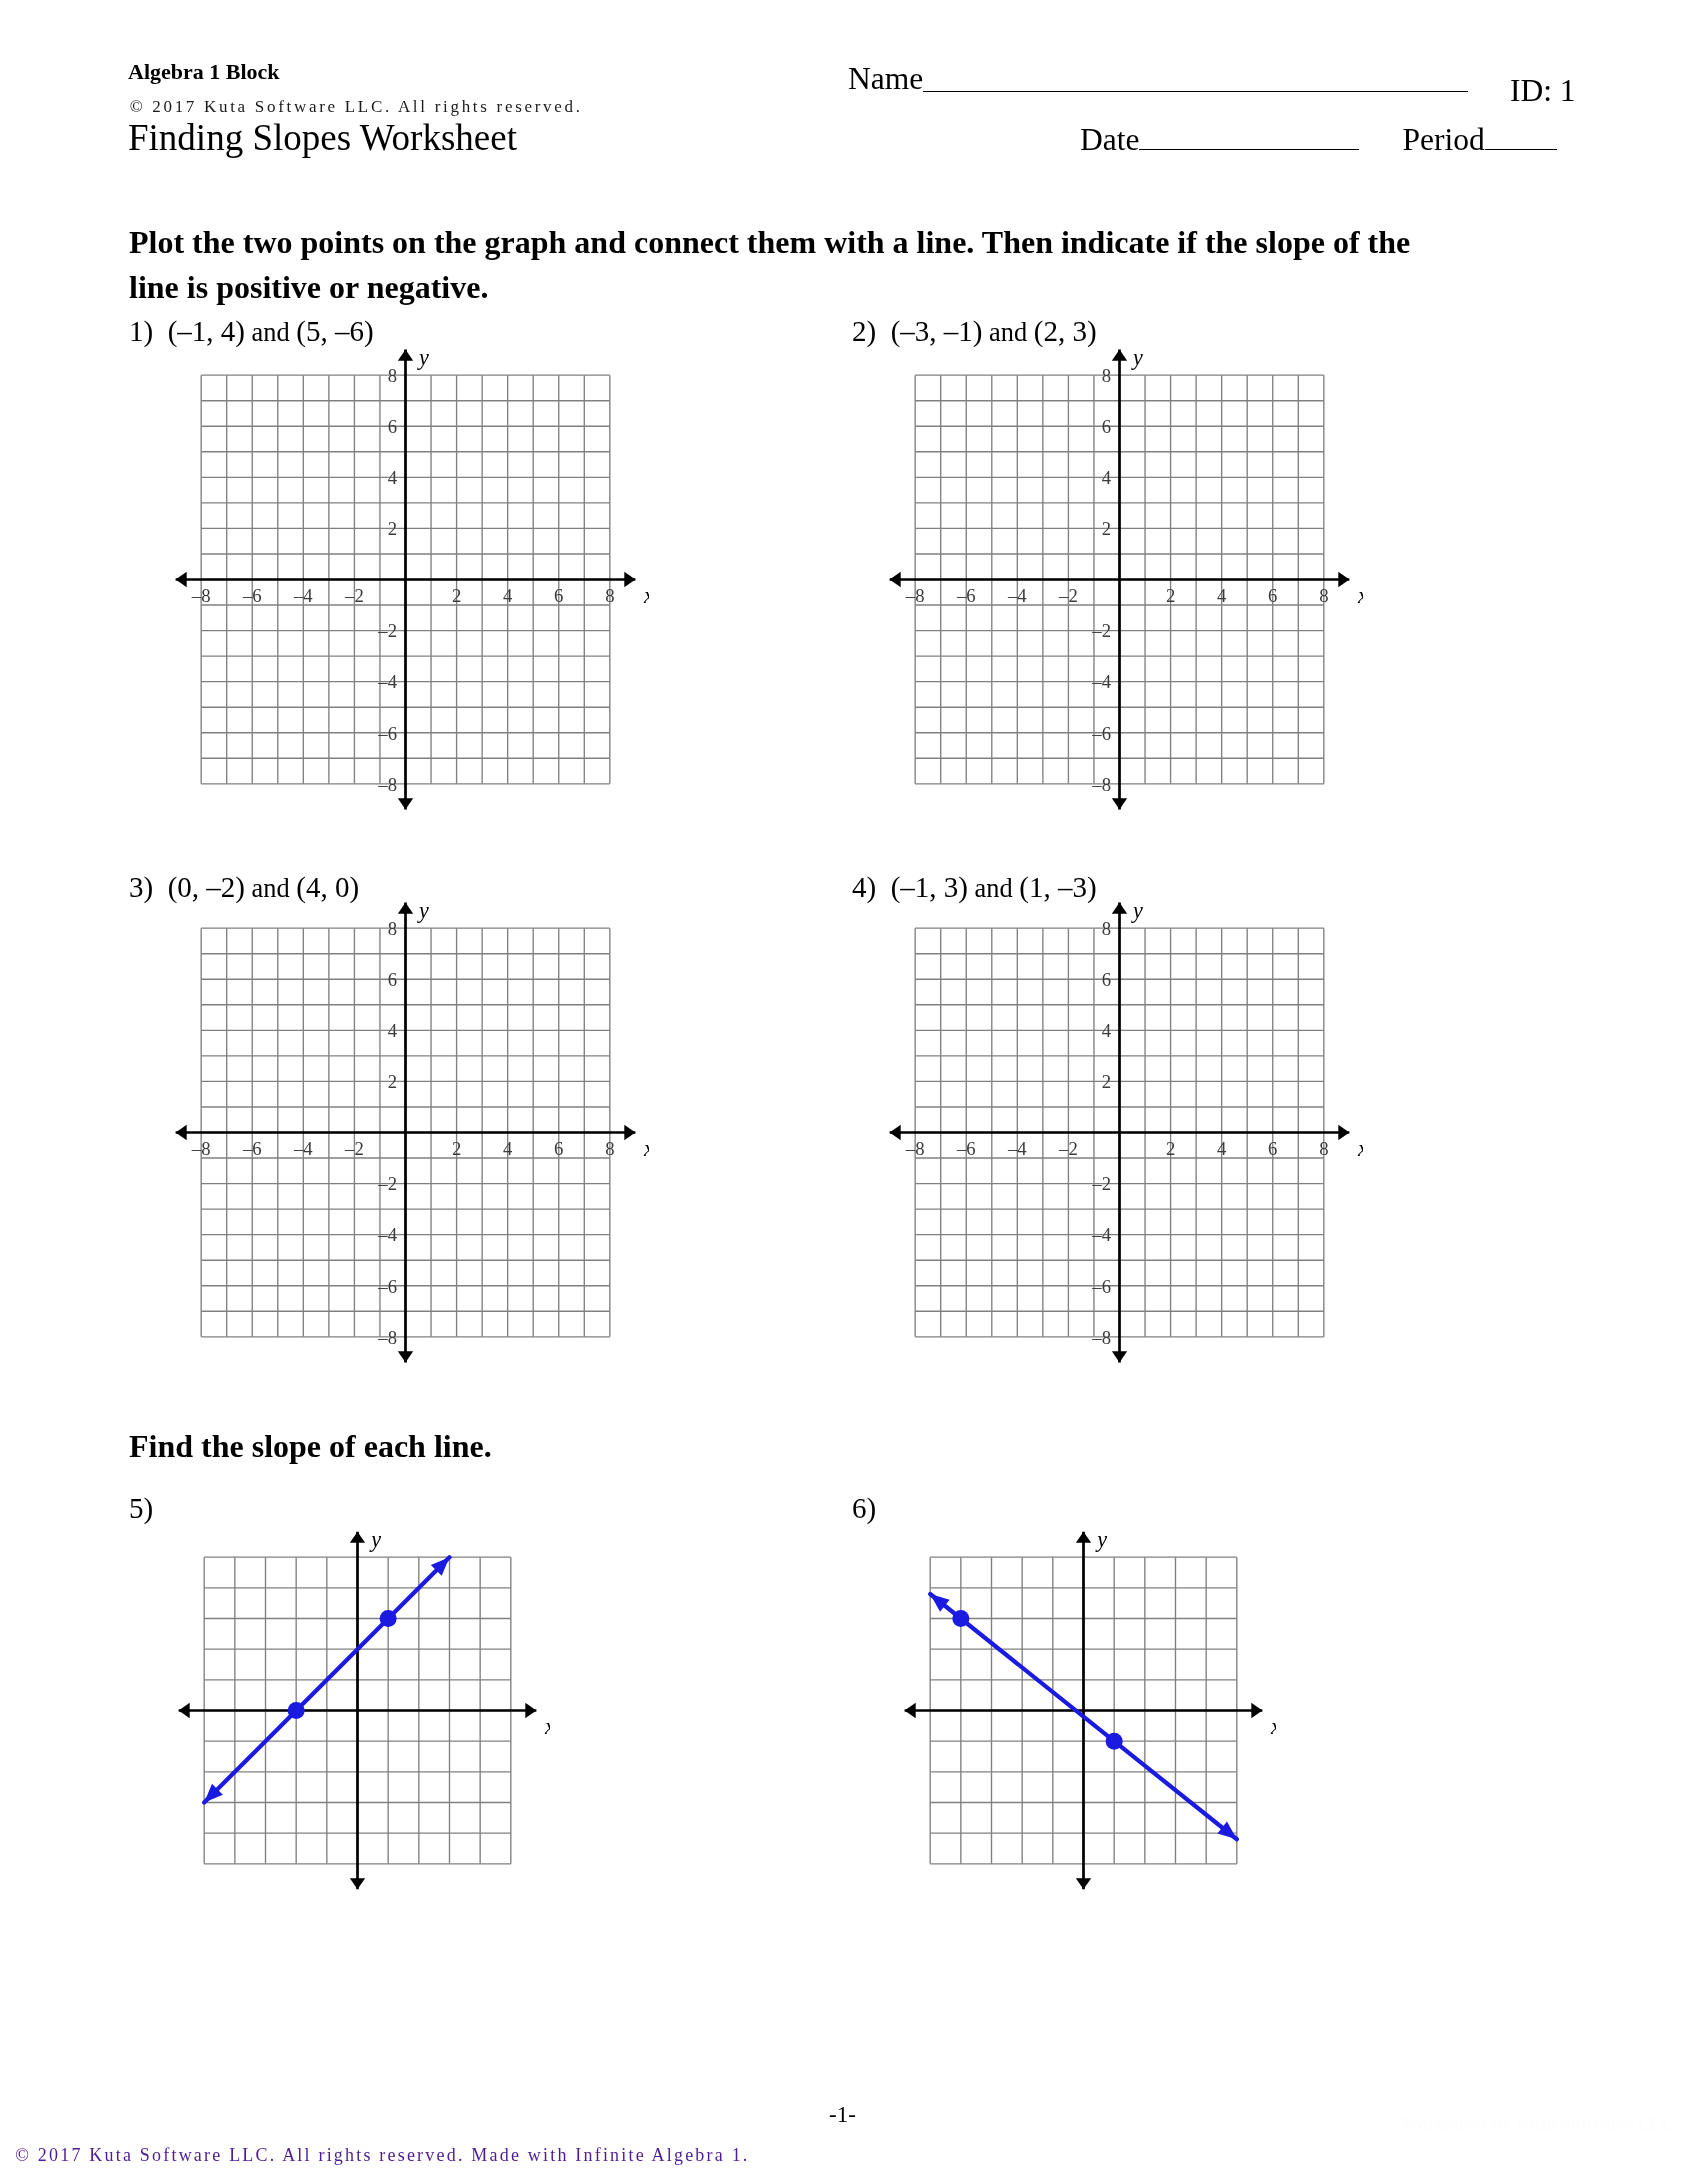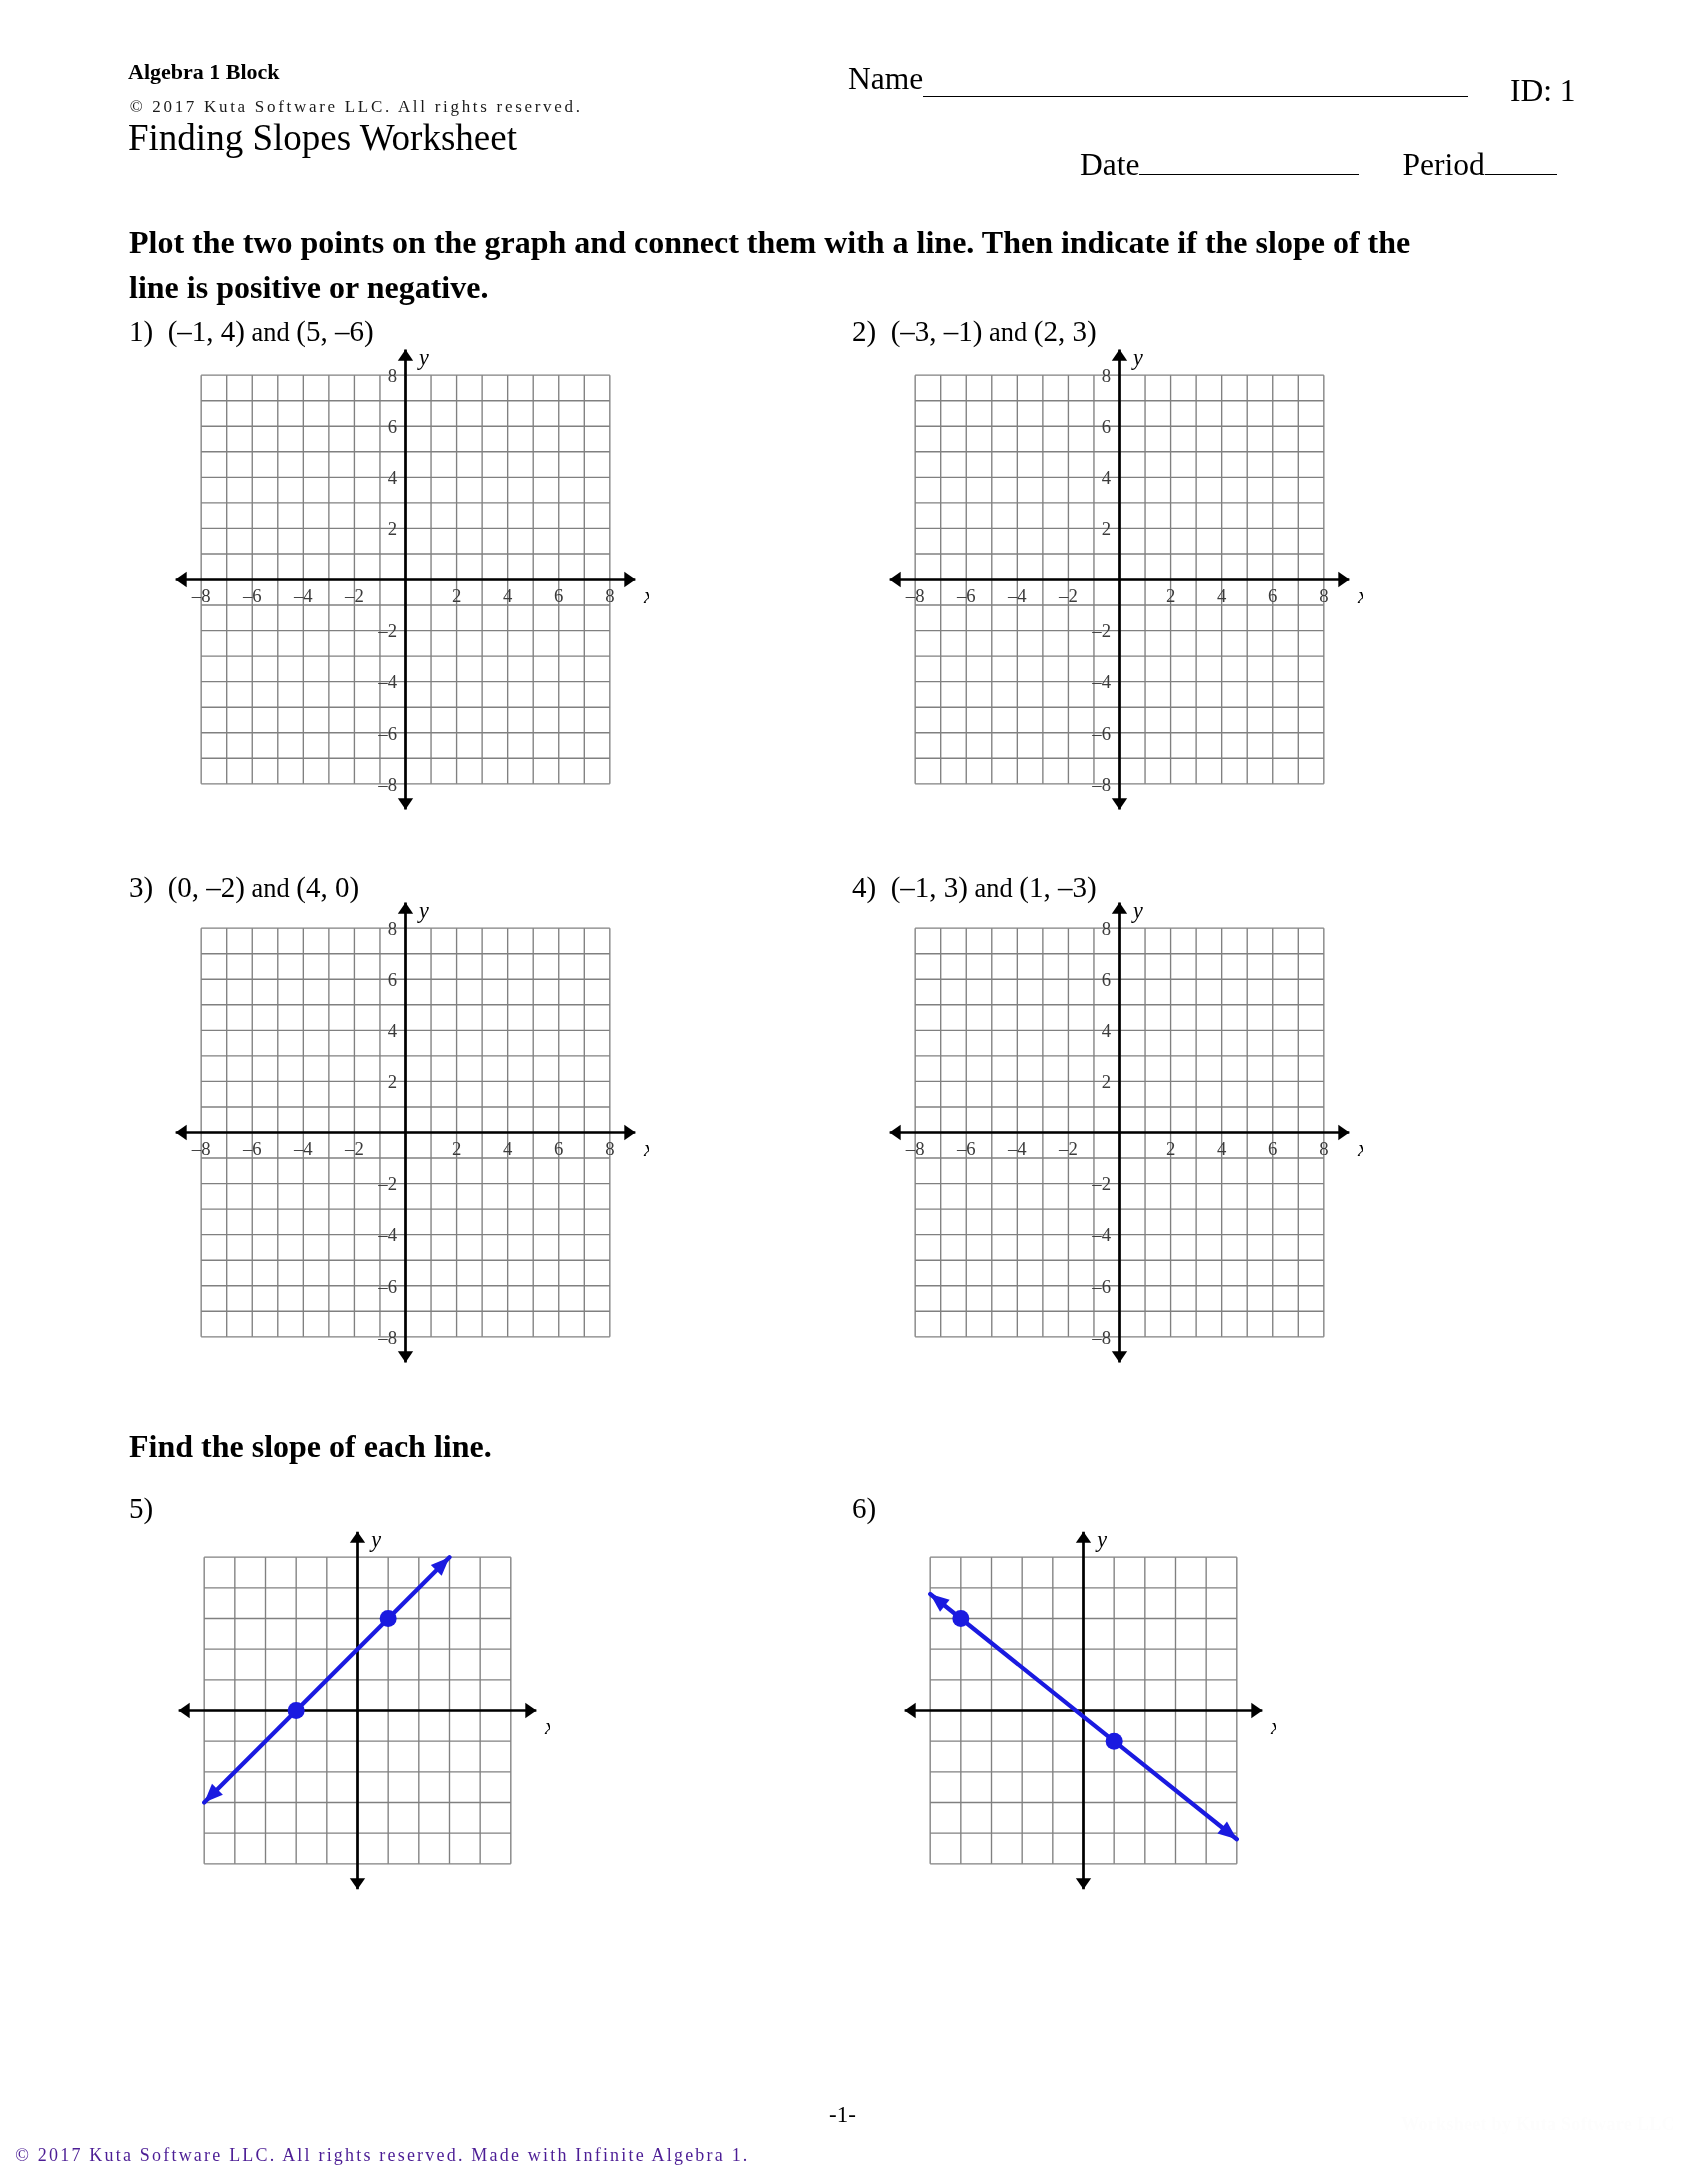--- a/index.html
+++ b/index.html
@@ -48,21 +48,21 @@
     top: 58px;
     font-size: 37px;
     line-height: 1.0;
     white-space: nowrap;
   }
   .hdr-name-wrap {
     position: absolute;
     left: 720px;
     top: 0px;
     display: flex;
-    align-items: flex-end;
+    align-items: center;
     white-space: nowrap;
   }
   .hdr-name-label { font-size: 31.5px; }
   .rule {
     display: inline-block;
     border-bottom: 1.7px solid #000;
     height: 25.6px;
   }
   .hdr-name-rule { width: 545px; }
   .hdr-id {
@@ -73,21 +73,21 @@
     white-space: nowrap;
   }
   .hdr-date-wrap {
     position: absolute;
     left: 952px;
     top: 61px;
     display: flex;
     align-items: baseline;
     white-space: nowrap;
   }
-  .hdr-date-label { font-size: 31.5px; margin-top: 25px; }
+  .hdr-date-label { font-size: 31.5px; }
   .hdr-date-rule { width: 220px; }
   .hdr-period-label { font-size: 31.5px; margin-left: 43px; }
   .hdr-period-rule { width: 72px; }
 
   
   .directions {
     position: absolute;
     font-weight: bold;
     font-size: 32px;
     line-height: 1.42;

